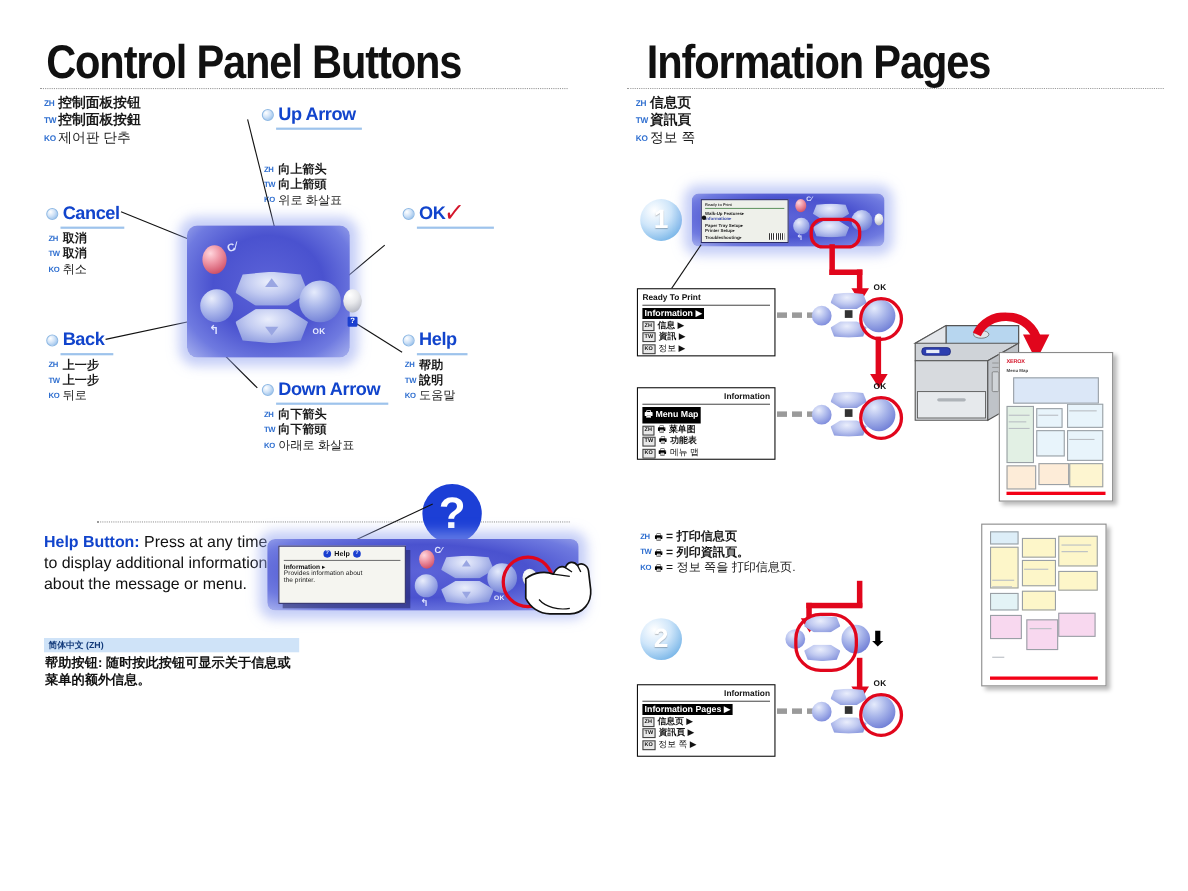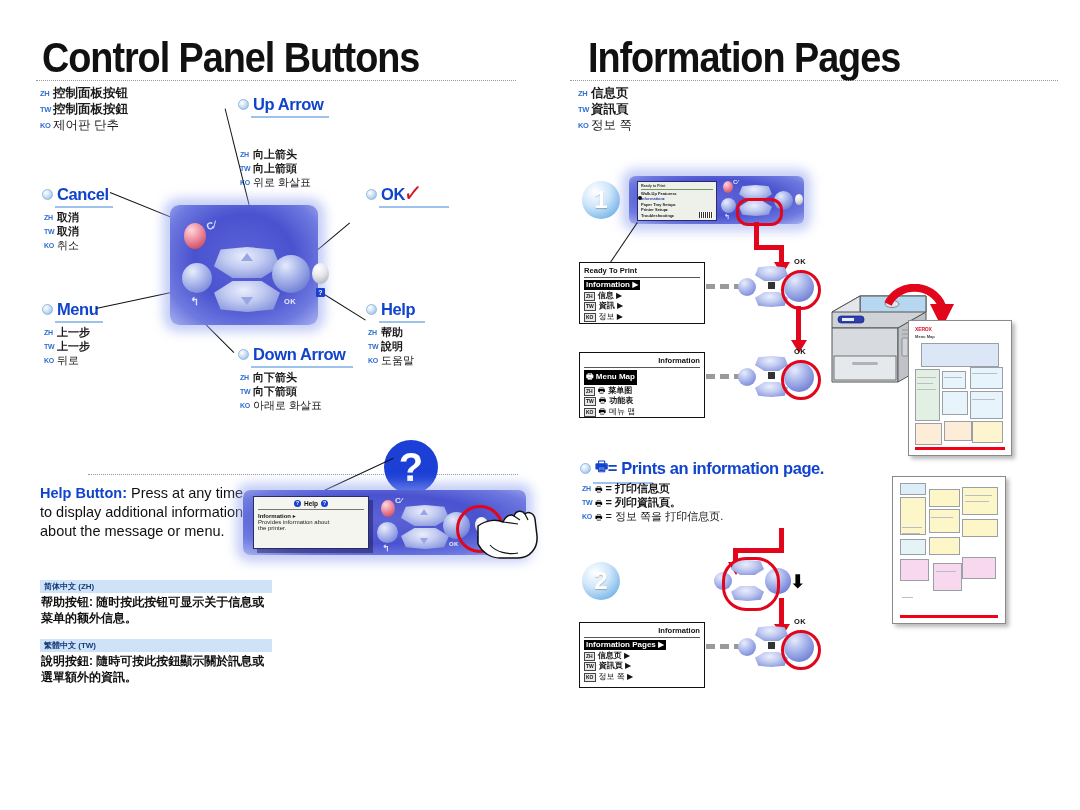--- a/index.html
+++ b/index.html
@@ -172,21 +172,21 @@
         <span class="tag">TW</span>
         <span class="txt">取消</span>
       </div>
     <div class="lang">
         <span class="tag">KO</span>
         <span class="txt ko">취소</span>
       </div>
   </div>
 
   <div class="callout" style="left:42px;top:300px;">
-    <span class="bullet"></span><span class="ctext">Menu</span>
+    <span class="bullet"></span><span class="ctext">Back</span>
     <div class="ul" style="width:48px;margin-left:13px;"></div>
   </div>
   <div class="langs sm" style="left:44px;top:326px;">
     <div class="lang">
         <span class="tag">ZH</span>
         <span class="txt">上一步</span>
       </div>
     <div class="lang">
         <span class="tag">TW</span>
         <span class="txt">上一步</span>
@@ -305,24 +305,20 @@
   <svg style="position:absolute;left:470px;top:500px;" width="75" height="62" viewBox="0 0 75 62">
     <path d="M8 26 C16 20 26 19 33 22 C36 15 41 14 44 16 C46 10 52 10 55 14 C58 11 64 13 65 19 L67 36 C68 48 60 58 48 58 L30 58 C20 58 12 52 8 44 Z" fill="#ffffff" stroke="#111" stroke-width="1.5" stroke-linejoin="round"></path>
     <path d="M33 22 L48 24 M44 16 L50 20 M55 14 L58 20" fill="none" stroke="#111" stroke-width="1.2"></path>
     <path d="M20 45 C26 52 38 55 48 53" fill="none" stroke="#111" stroke-width="1.1"></path>
   </svg>
 
   <div class="lblock" style="left:40px;top:580px;">
     <div class="lbar">简体中文 (ZH)</div>
     <div class="lbody">帮助按钮: 随时按此按钮可显示关于信息或菜单的额外信息。</div>
   </div>
-  <div class="lblock" style="left:40px;top:639px;">
-    <div class="lbar">繁體中文 (TW)</div>
-    <div class="lbody">說明按鈕: 隨時可按此按鈕顯示關於訊息或選單額外的資訊。</div>
-  </div>
 
   <div class="col-title" style="left:588px;top:36px;">Information Pages</div>
   <div class="rule-dot" style="left:570px;top:80px;width:488px;"></div>
 
   <div class="langs" style="left:578px;top:86px;">
     <div class="lang">
         <span class="tag">ZH</span>
         <span class="txt">信息页</span>
       </div>
     <div class="lang">
@@ -429,24 +425,20 @@
   <div style="position:absolute;left:738px;top:356px;">
     <div class="btn-round" style="left:0;top:12px;width:18px;height:18px;"></div>
     <div class="arrowpad arr-up" style="left:17px;top:0;width:33px;height:15px;"></div>
     <div class="arrowpad arr-dn" style="left:17px;top:26px;width:33px;height:15px;"></div>
     <div style="position:absolute;left:30px;top:16px;width:7px;height:7px;background:#333;"></div>
     <div class="btn-ok" style="left:46px;top:6px;width:30px;height:30px;"></div>
     <div class="oklabel" style="left:56px;top:-9px;color:#111;">OK</div>
   </div>
   <div class="rring" style="left:781px;top:360px;width:34px;height:34px;"></div>
 
-  <div class="callout" style="left:580px;top:456px;">
-    <span class="bullet"></span><span class="ctext" style="font-size:14px;">🖶</span><span class="ctext">= Prints an information page.</span>
-    <div class="ul" style="width:60px;margin-left:13px;"></div>
-  </div>
   <div class="langs sm" style="left:582px;top:482px;">
     <div class="lang">
         <span class="tag">ZH</span>
         <span class="prn" style="margin-right:3px;">🖶</span>
         <span class="txt">= 打印信息页</span>
       </div>
     <div class="lang">
         <span class="tag">TW</span>
         <span class="prn" style="margin-right:3px;">🖶</span>
         <span class="txt">= 列印資訊頁。</span>

